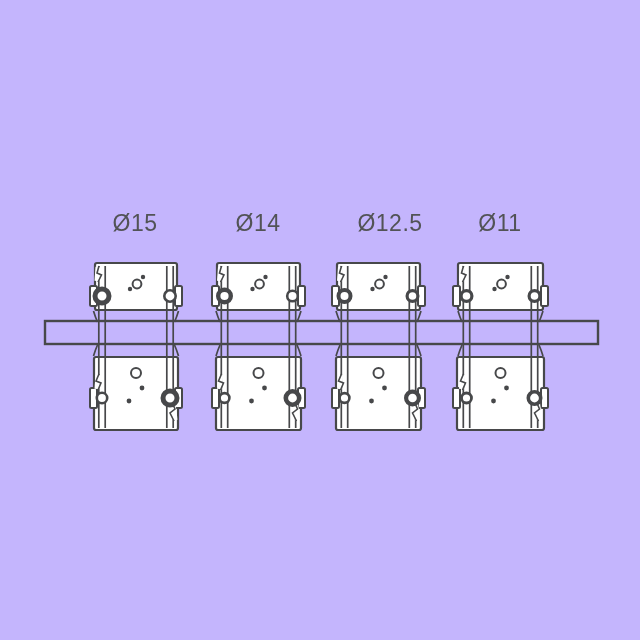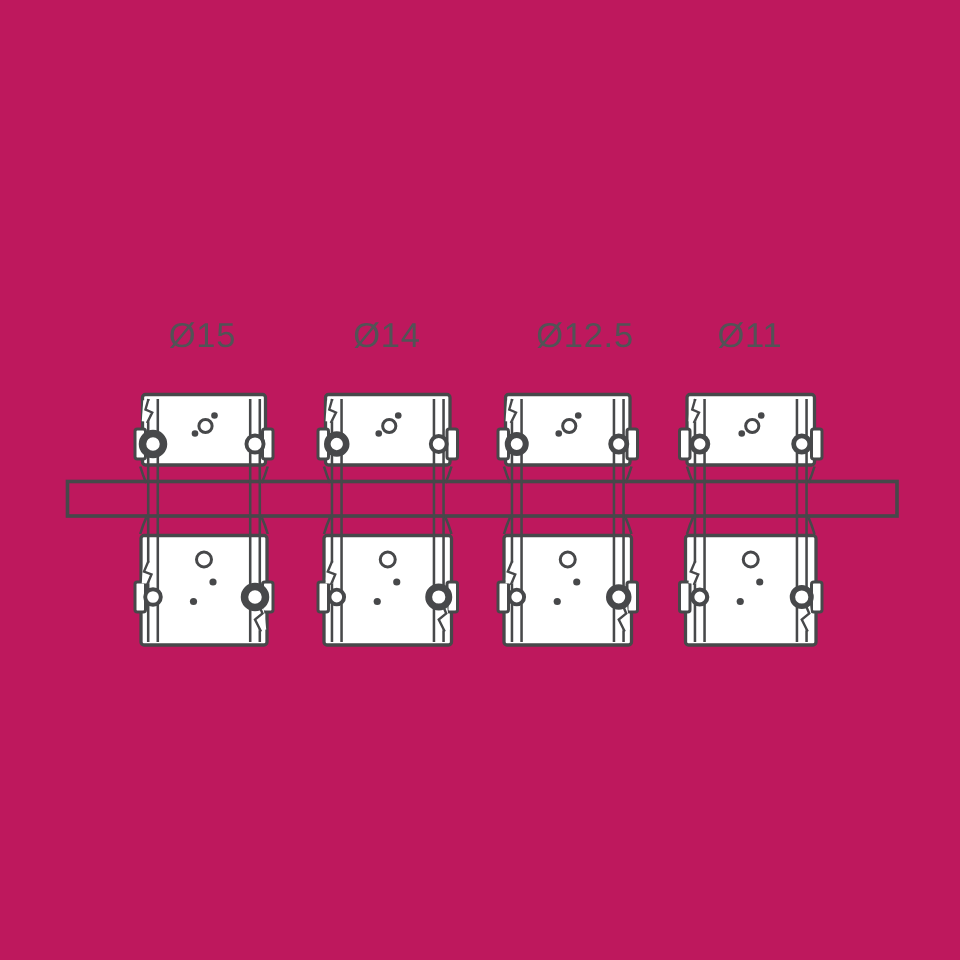--- a/index.html
+++ b/index.html
@@ -10,21 +10,21 @@
   #stage{width:640px;height:640px;position:relative;}
   svg{display:block;}
   text.dia-label{
     font-family:"Liberation Sans", sans-serif;
     letter-spacing:0.5px;
   }
 </style>
 </head>
 <body>
 
-<div id="stage" style="background: #be185d;">
+<div id="stage" style="background: #c4b5fd;">
     <svg width="640" height="640" viewBox="0 0 640 640">
       <rect x="45" y="321" width="553" height="23" fill="none" stroke="#47484a" stroke-width="2.4"></rect>
       <g>
         <rect x="95" y="263" width="82" height="47" rx="2" fill="#ffffff" stroke="#47484a" stroke-width="2.2"></rect>
         <rect x="94" y="357" width="84" height="73" rx="2" fill="#ffffff" stroke="#47484a" stroke-width="2.2"></rect>
         <rect x="90" y="286" width="7" height="20" rx="1.5" fill="#ffffff" stroke="#47484a" stroke-width="2"></rect>
         <rect x="175" y="286" width="7" height="20" rx="1.5" fill="#ffffff" stroke="#47484a" stroke-width="2"></rect>
         <rect x="90" y="388" width="7" height="20" rx="1.5" fill="#ffffff" stroke="#47484a" stroke-width="2"></rect>
         <rect x="175" y="388" width="7" height="20" rx="1.5" fill="#ffffff" stroke="#47484a" stroke-width="2"></rect>
         <line x1="98.8" y1="266" x2="98.8" y2="428" stroke="#47484a" stroke-width="1.7"></line>

